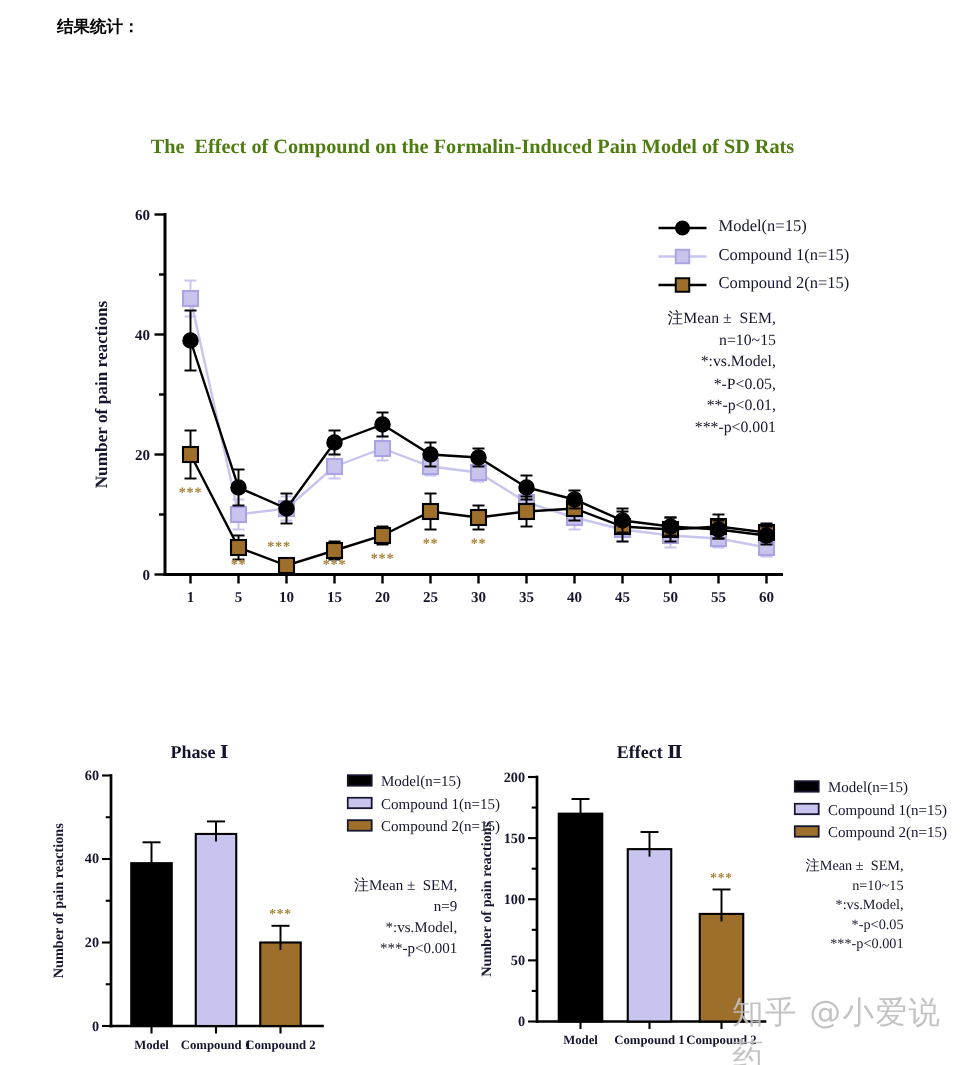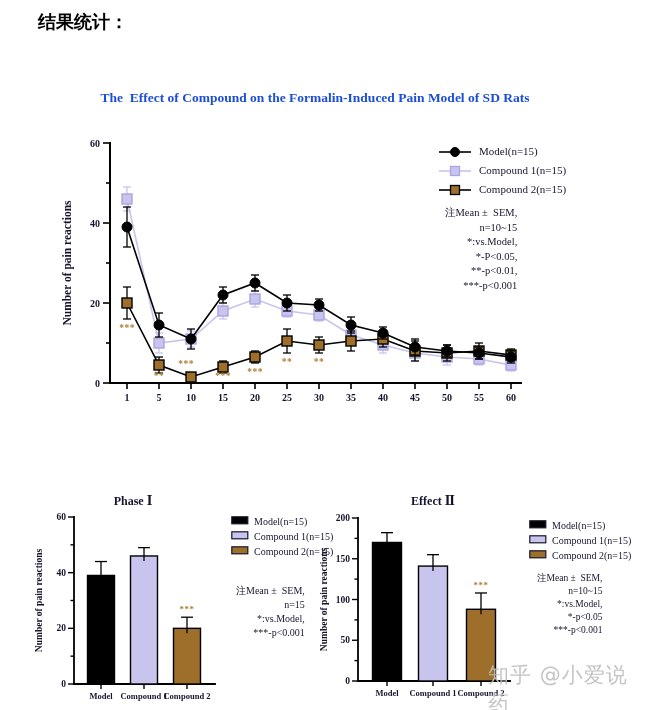--- a/index.html
+++ b/index.html
@@ -1,21 +1,21 @@
 <!DOCTYPE html>
 <html><head>
 <meta charset="utf-8">
 <style>
   html,body{margin:0;padding:0;background:#ffffff;}
   .page{position:relative;width:649px;height:710px;background:#ffffff;overflow:hidden;
         font-family:"Liberation Serif","DejaVu Serif",serif;color:#15152e;}
   .doc-header{position:absolute;left:38px;top:10px;font-family:"DejaVu Sans","Liberation Sans",sans-serif;
-        font-weight:700;font-size:18px;color:#000000;}
+        font-weight:700;font-size:11px;color:#000000;}
   .fig-title{position:absolute;left:75px;top:90px;width:480px;text-align:center;
-        font-weight:700;font-size:13.5px;color:#1d4ed8;white-space:pre;}
+        font-weight:700;font-size:13.5px;color:#4d7c0f;white-space:pre;}
   .phase-title{position:absolute;font-weight:700;font-size:12px;text-align:center;color:#14142e;}
   svg.chart{position:absolute;overflow:visible;}
   .legend{position:absolute;}
   .legend-row{display:flex;gap:6px;height:19px;}
   .legend-row.small{height:15px;gap:5px;}
   .legend-label{font-size:11px;color:#15152e;white-space:nowrap;}
   .legend-label.small{font-size:10px;}
   .note{position:absolute;font-size:10.5px;line-height:14.5px;color:#15152e;white-space:pre;text-align:right;}
   .note.small{font-size:10px;line-height:14px;}
   .note.smaller{font-size:9.5px;line-height:13px;}
@@ -419,21 +419,21 @@
         <span class="legend-label small">Compound 1(n=15)</span>
       </div>
       <div class="legend-row small">
         <svg width="18" height="9">
           <rect x="0.8" y="0.8" width="16" height="7" fill="#9e6f2b" stroke="#15152e" stroke-width="1.2"></rect>
         </svg>
         <span class="legend-label small">Compound 2(n=15)</span>
       </div>
     </div>
 
-  <div class="note small" id="bar1-note" style="left:236px;top:584px;"><div>注Mean ±  SEM,</div><div>n=15</div><div>*:vs.Model,</div><div>***-p&lt;0.001</div></div>
+  <div class="note small" id="bar1-note" style="left:236px;top:584px;"><div>注Mean ±  SEM,</div><div>n=9</div><div>*:vs.Model,</div><div>***-p&lt;0.001</div></div>
 
   <div class="phase-title" style="left:366px;top:494px;width:134px;">Effect Ⅱ</div>
 
   <svg id="bar2-chart" class="chart" style="left:320px;top:508px;" width="230" height="200">
       <g stroke="#000" stroke-width="1.8" stroke-linecap="square">
         <line x1="38" y1="173" x2="190" y2="173"></line>
         <line x1="38" y1="173" x2="38" y2="10"></line>
       </g>
       <g stroke="#000" stroke-width="1.4">
         <line x1="38" y1="173" x2="32" y2="173"></line>

